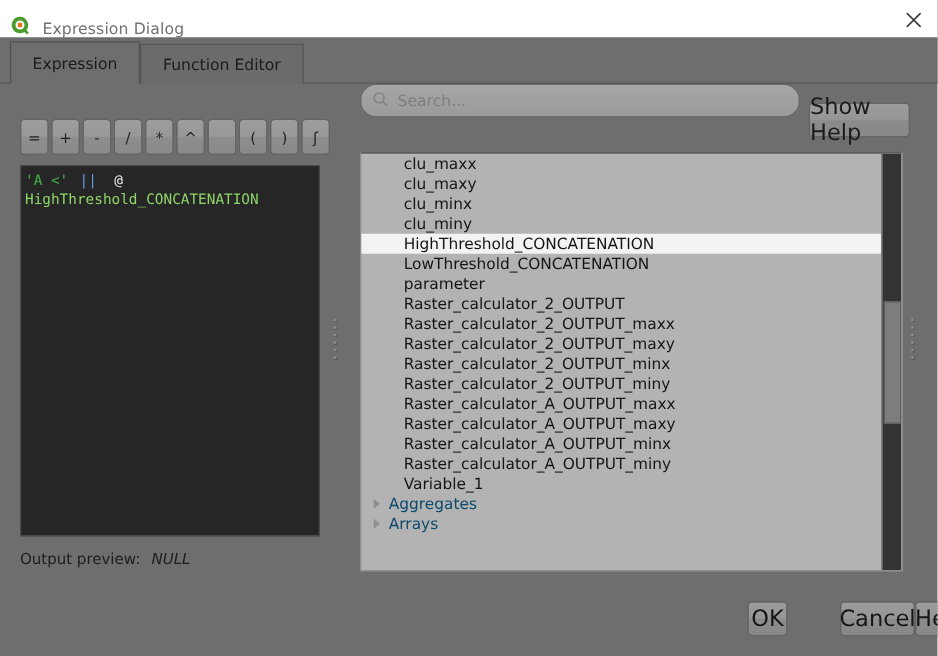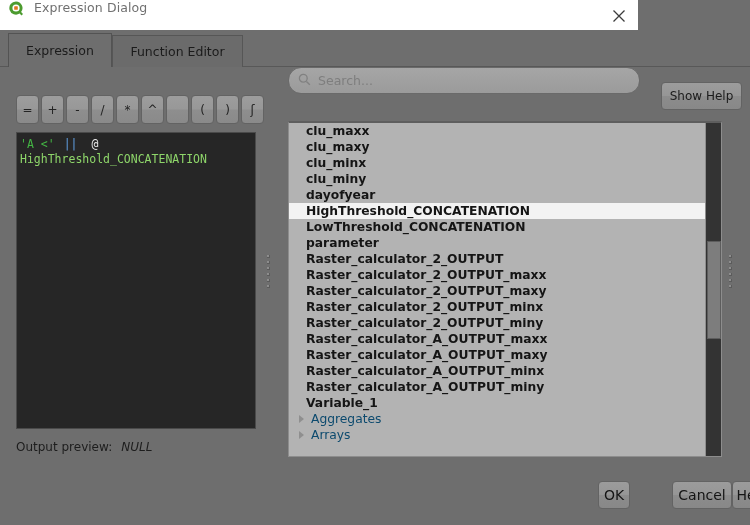--- a/index.html
+++ b/index.html
@@ -19,24 +19,24 @@
     position: relative;
     width: 750px;
     height: 525px;
     background: #6e6e6e;
   }
 
   
   .titlebar {
     position: absolute;
     left: 0; top: 0;
-    width: 638px; height: 30px;
+    width: 750px; height: 30px;
     background: #ffffff;
     display: flex;
-    align-items: flex-start;
+    align-items: flex-end;
   }
   .title-logo {
     width: 18px; height: 18px;
     margin-left: 7px;
     position: relative;
     flex: none;
   }
   .title-text {
     margin-left: 9px;
     font-size: 12.5px;
@@ -207,30 +207,30 @@
     cursor: text;
   }
   .search-ph {
     margin-left: 7px;
     font-size: 12.5px;
     color: #7e7e7e;
     font-family: "DejaVu Sans", sans-serif;
   }
   .showhelp {
     position: absolute;
-    left: 661px; top: 82px;
+    left: 647px; top: 82px;
     width: 81px; height: 28px;
     box-sizing: border-box;
     background: linear-gradient(to bottom, #9c9c9c 0%, #969696 48%, #8c8c8c 52%, #888888 100%);
     border: 1px solid #636363;
     border-radius: 4px;
     display: flex;
     align-items: center;
     justify-content: center;
-    font-size: 12px;
+    font-size: 18px;
     color: #1b1b1b;
     cursor: pointer;
     font-family: "DejaVu Sans", sans-serif;
   }
 
   
   .tree-frame {
     position: absolute;
     left: 288px; top: 121px;
     width: 434px; height: 336px;
@@ -251,21 +251,21 @@
     height: 16px;
     display: flex;
     align-items: center;
     padding-left: 14px;
     font-size: 12.3px;
     color: #151515;
     font-family: "DejaVu Sans", sans-serif;
     cursor: pointer;
     white-space: nowrap;
   }
-  .tree-item.bold { font-weight: bold; padding-left: 17px; }
+  .tree-item.bold { font-weight: normal; padding-left: 34px; }
   .tree-item.selected {
     background: #f3f3f3;
   }
   .tree-item .caret {
     width: 0; height: 0;
     border-left: 5px solid #8f8f8f;
     border-top: 4px solid transparent;
     border-bottom: 4px solid transparent;
     margin-right: 7px;
     flex: none;
@@ -298,21 +298,21 @@
   .btn {
     position: absolute;
     height: 28px;
     box-sizing: border-box;
     background: linear-gradient(to bottom, #9c9c9c 0%, #969696 48%, #8c8c8c 52%, #888888 100%);
     border: 1px solid #636363;
     border-radius: 4px;
     display: flex;
     align-items: center;
     justify-content: center;
-    font-size: 14px;
+    font-size: 18px;
     color: #151515;
     cursor: pointer;
     font-family: "DejaVu Sans", sans-serif;
   }
   #btn-ok     { left: 598px; top: 481px; width: 32px; }
   #btn-cancel { left: 672px; top: 481px; width: 60px; }
   #btn-help   { left: 732px; top: 481px; width: 41px; }
 </style>
 </head>
 <body>
@@ -427,23 +427,20 @@
         </div>
         <div class="tree-item bold">
           <span>clu_maxy</span>
         </div>
         <div class="tree-item bold">
           <span>clu_minx</span>
         </div>
         <div class="tree-item bold">
           <span>clu_miny</span>
         </div>
-        <div class="tree-item bold">
-          <span>dayofyear</span>
-        </div>
         <div class="tree-item bold selected">
           <span>HighThreshold_CONCATENATION</span>
         </div>
         <div class="tree-item bold">
           <span>LowThreshold_CONCATENATION</span>
         </div>
         <div class="tree-item bold">
           <span>parameter</span>
         </div>
         <div class="tree-item bold">

